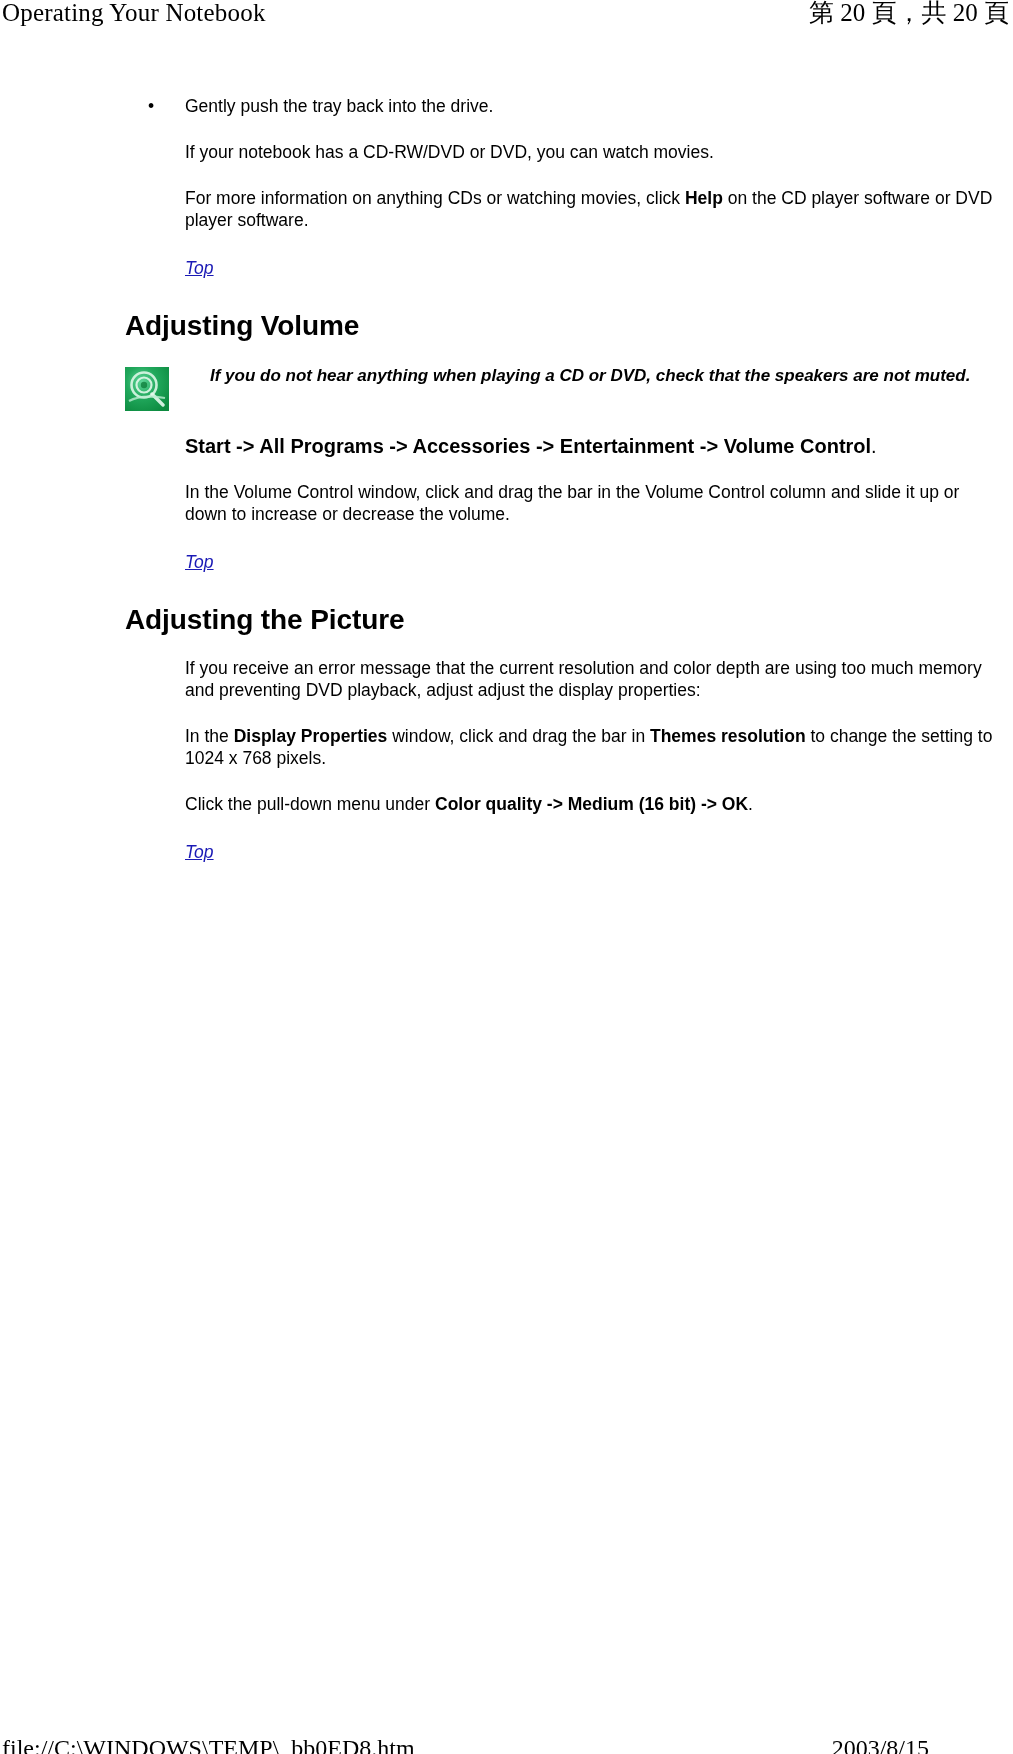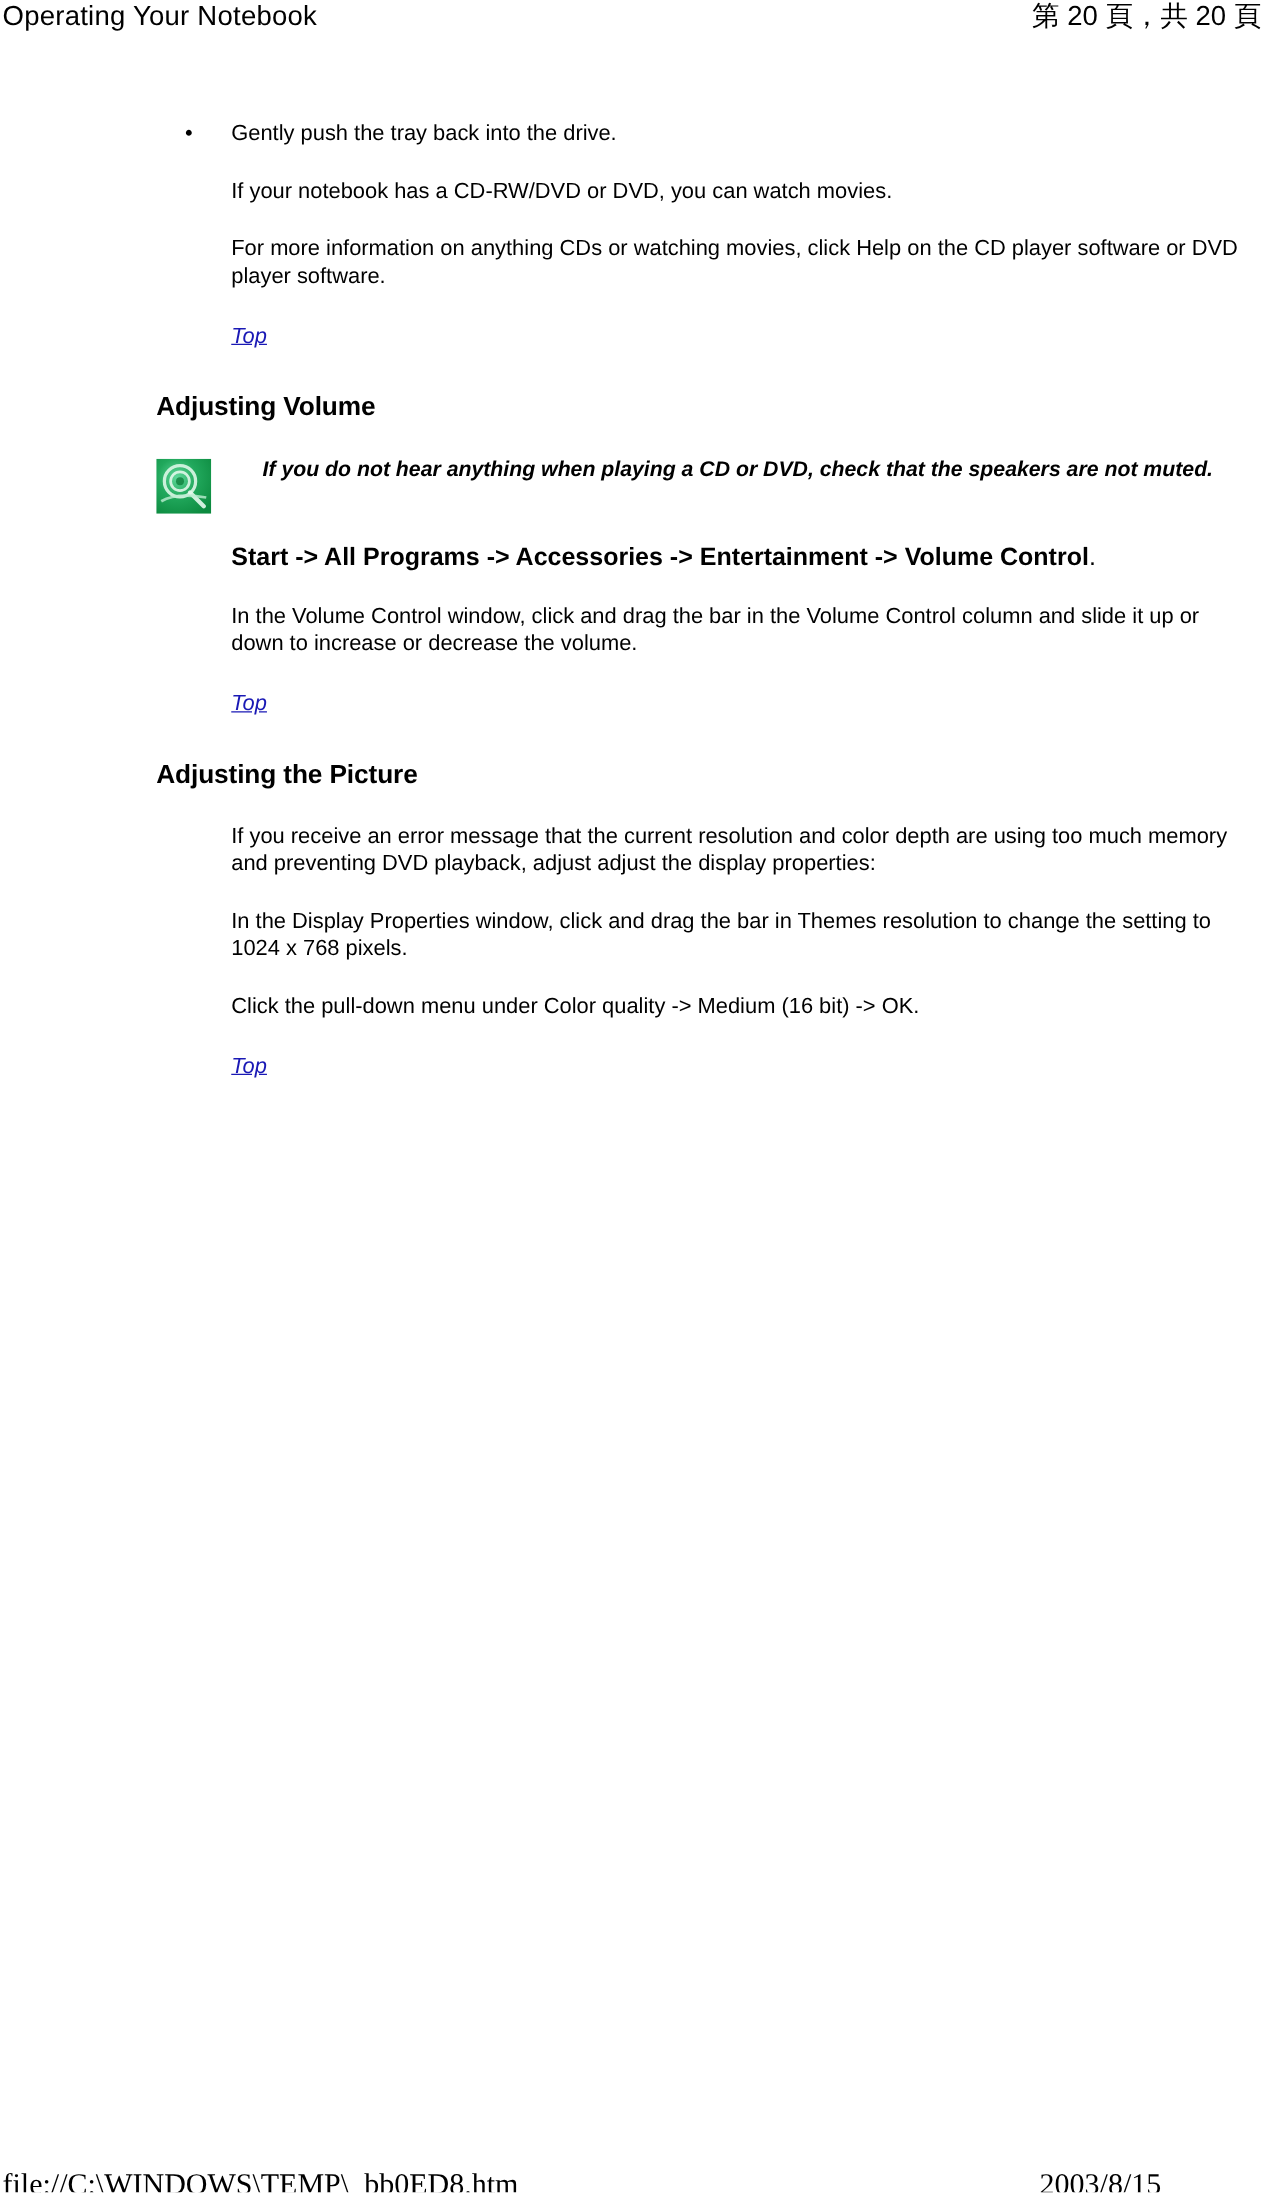--- a/index.html
+++ b/index.html
@@ -16,22 +16,22 @@
     color: #000000;
   }
 
   
   .page-header {
     position: absolute;
     top: 0;
     left: 0;
     width: 1013px;
     height: 34px;
-    font-family: Liberation Sans, sans-serif;
-    font-size: 22px;
+    font-family: Liberation Serif, serif;
+    font-size: 25px;
     line-height: 30px;
     color: #000;
     white-space: nowrap;
   }
   .page-header .hdr-left {
     position: absolute;
     left: 2px;
     top: -2px;
     letter-spacing: 0.2px;
   }
@@ -68,21 +68,21 @@
 
   
   .para {
     margin-left: 185px;
     margin-right: 14px;
     font-size: 17.5px;
     line-height: 22px;
     margin-top: 24px;
   }
 
-  .para b, .bold-para b { font-weight: normal; text-align: center; }
+  .para b, .bold-para b { font-weight: bold; text-align: center; }
 
   
   .bold-para {
     margin-left: 185px;
     margin-right: 30px;
     font-size: 20px;
     line-height: 22px;
     margin-top: 26px;
     font-weight: bold;
   }
@@ -99,21 +99,21 @@
     color: #1a19b5;
     text-decoration: underline;
     cursor: pointer;
     font-style: italic;
   }
 
   
   .section-heading {
     margin-left: 125px;
     margin-top: 34px;
-    font-size: 21px;
+    font-size: 28px;
     line-height: 26px;
     font-weight: bold;
     letter-spacing: -0.1px;
   }
 
   
   .note-row {
     position: relative;
     margin-left: 125px;
     margin-right: 30px;

